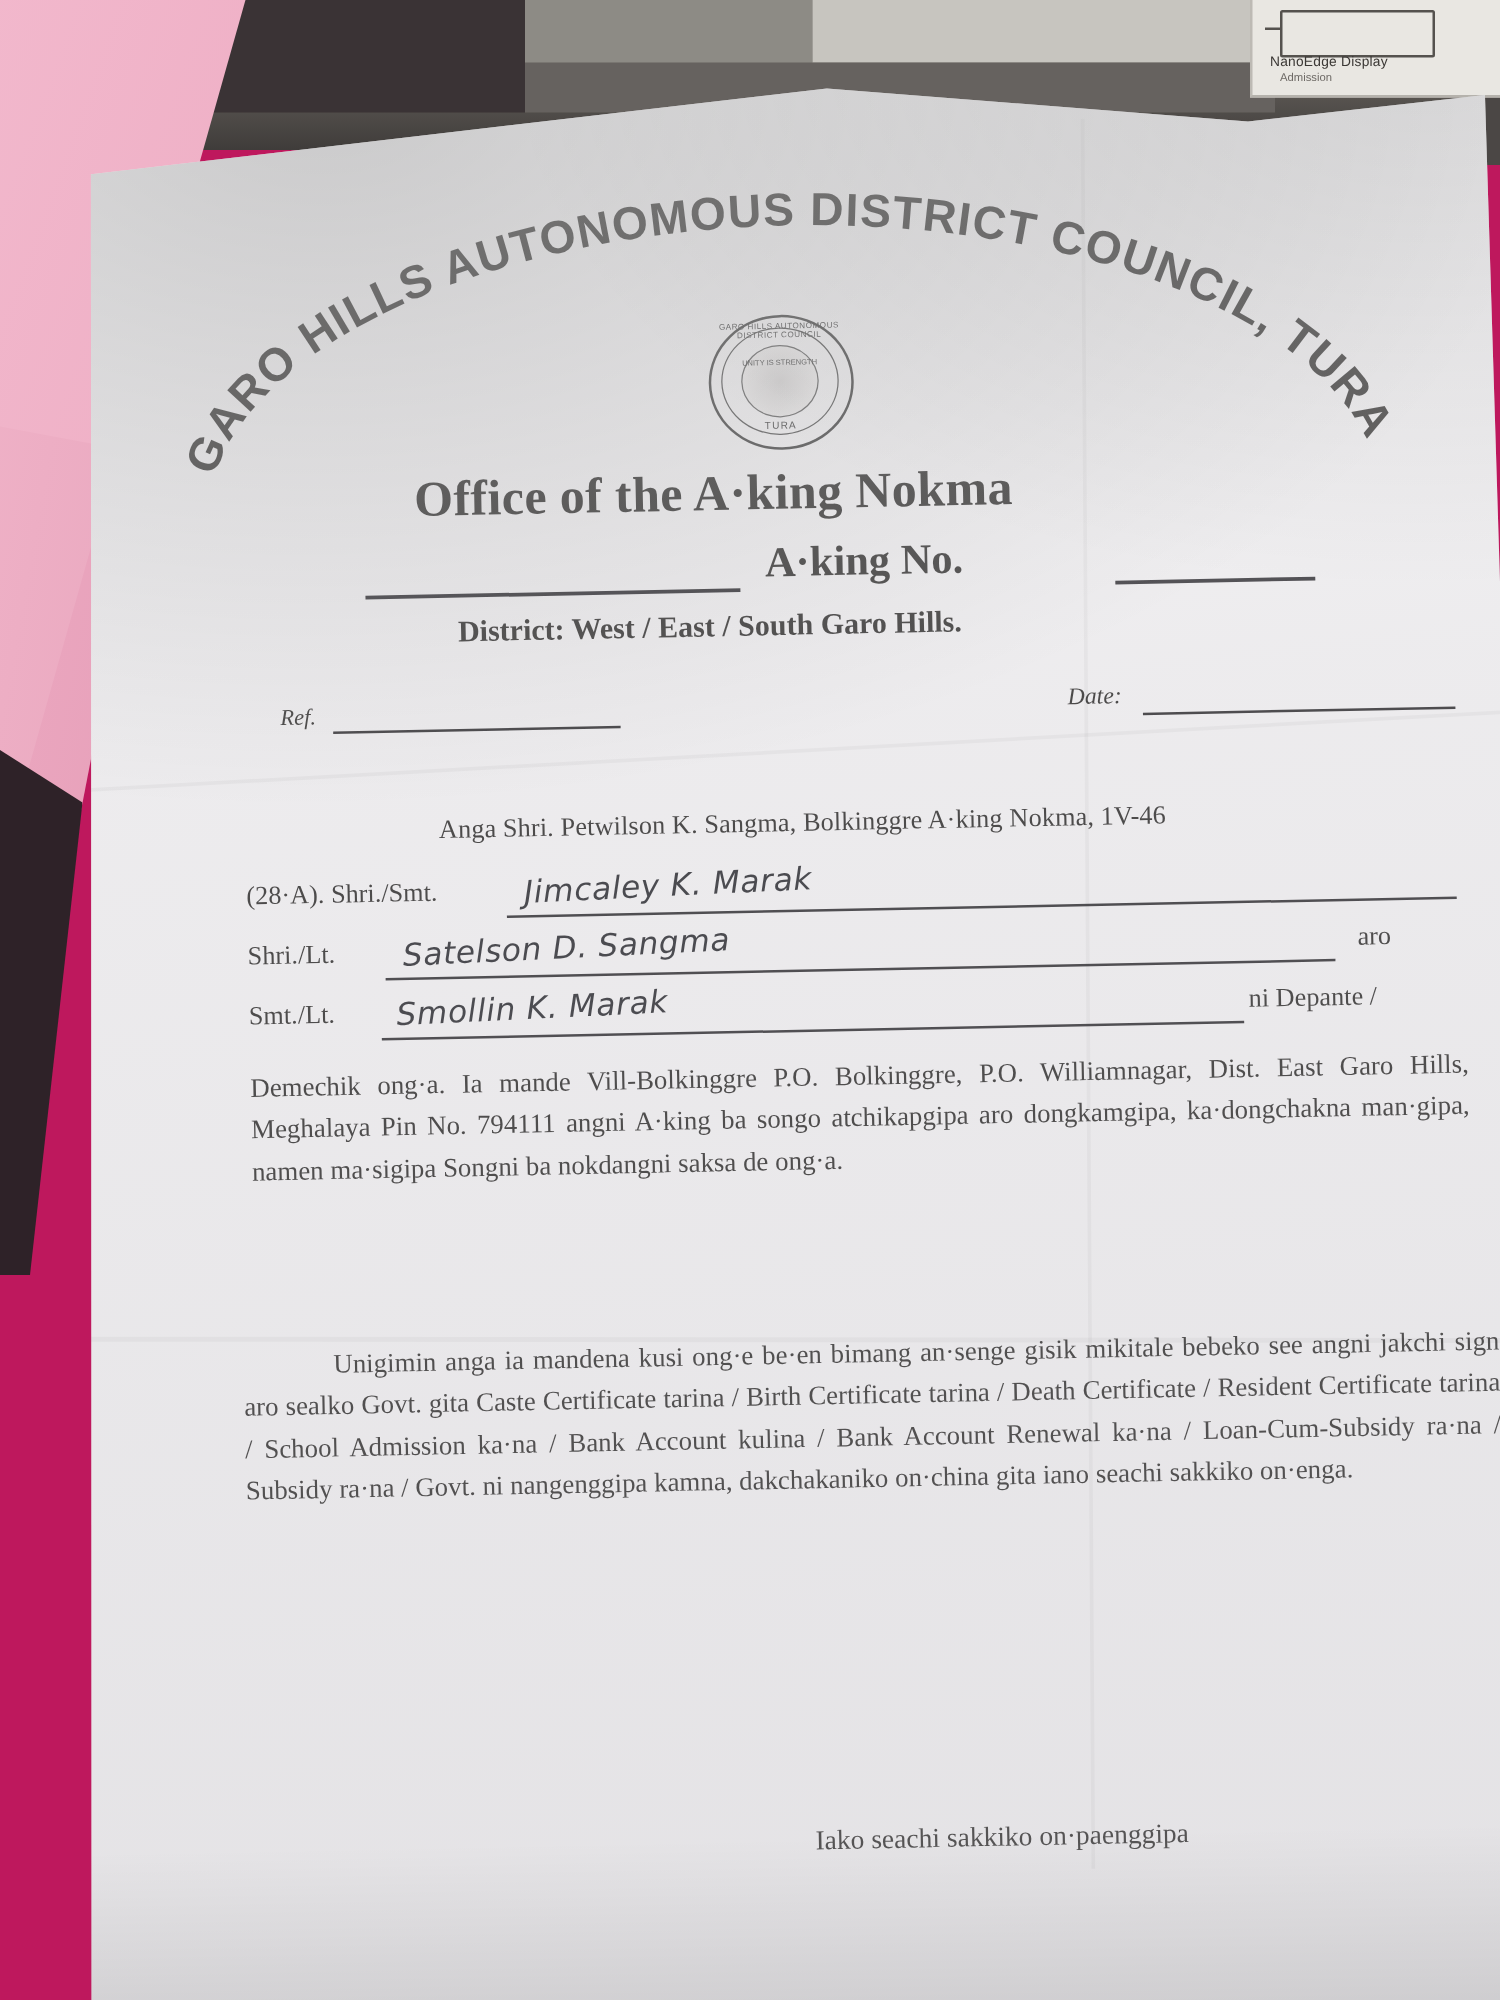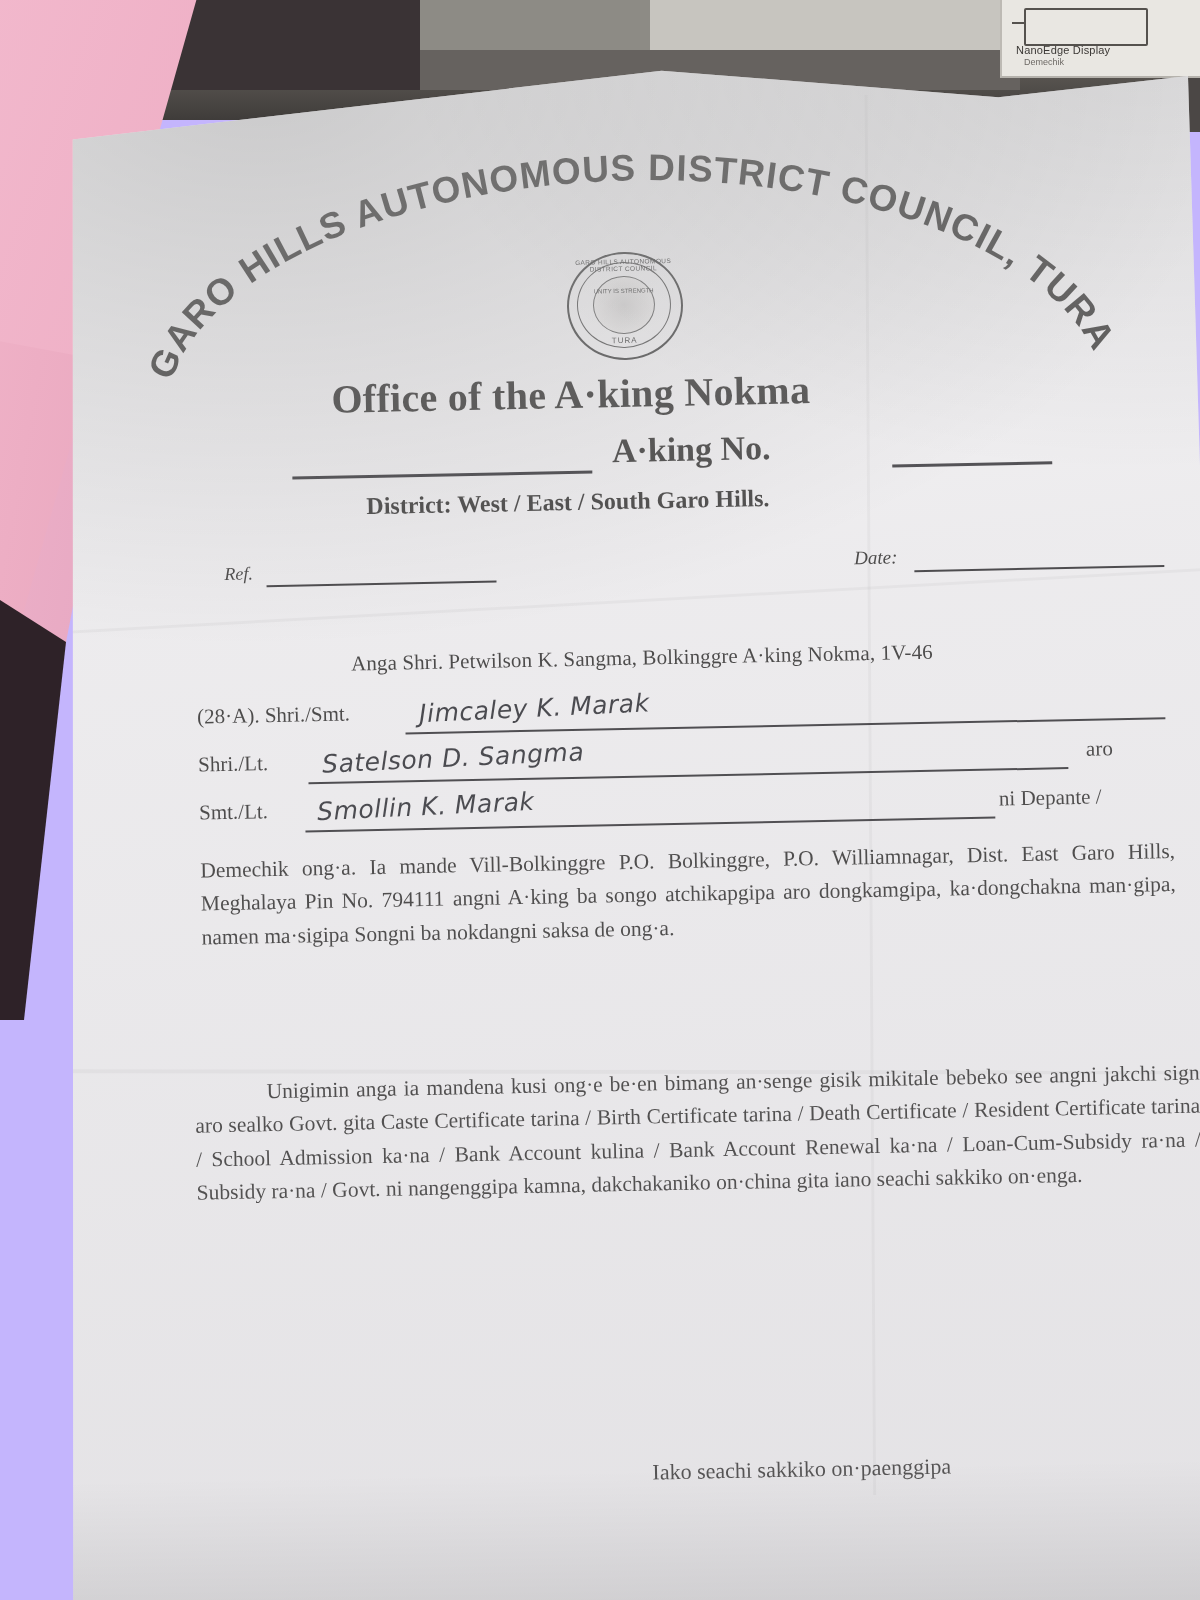--- a/index.html
+++ b/index.html
@@ -5,21 +5,21 @@
   html, body {
     margin: 0;
     padding: 0;
     background: #2b2226;
   }
   #page {
     position: relative;
     width: 1200px;
     height: 1600px;
     overflow: hidden;
-    background: #c4b5fd;
+    background: #be185d;
     font-family: "Liberation Serif", serif;
   }
 
   
   .bg-wall {
     position: absolute;
     left: 0; top: 0;
     width: 1200px; height: 120px;
     background: linear-gradient(180deg, #6d6a66 0%, #5a5652 60%, #3f3c3a 100%);
   }
@@ -361,21 +361,21 @@
   <div class="bg-wall"></div>
   <div class="bg-deskL"></div>
   <div class="bg-panel1"></div>
   <div class="bg-panel2"></div>
   <div class="bg-darkstrip"></div>
   <div class="bg-dark-right"></div>
 
   <div class="bg-box">
     <div class="mini-screen"></div>
     <div class="label-nano">NanoEdge Display</div>
-    <div class="label-imm">Demechik</div>
+    <div class="label-imm">Admission</div>
   </div>
 
   <div class="pink-folder"></div>
   <div class="pink-folder2"></div>
   <div class="dark-left"></div>
 
   <div class="paper">
     <div class="doc">
 
       <div class="arch-wrap">

